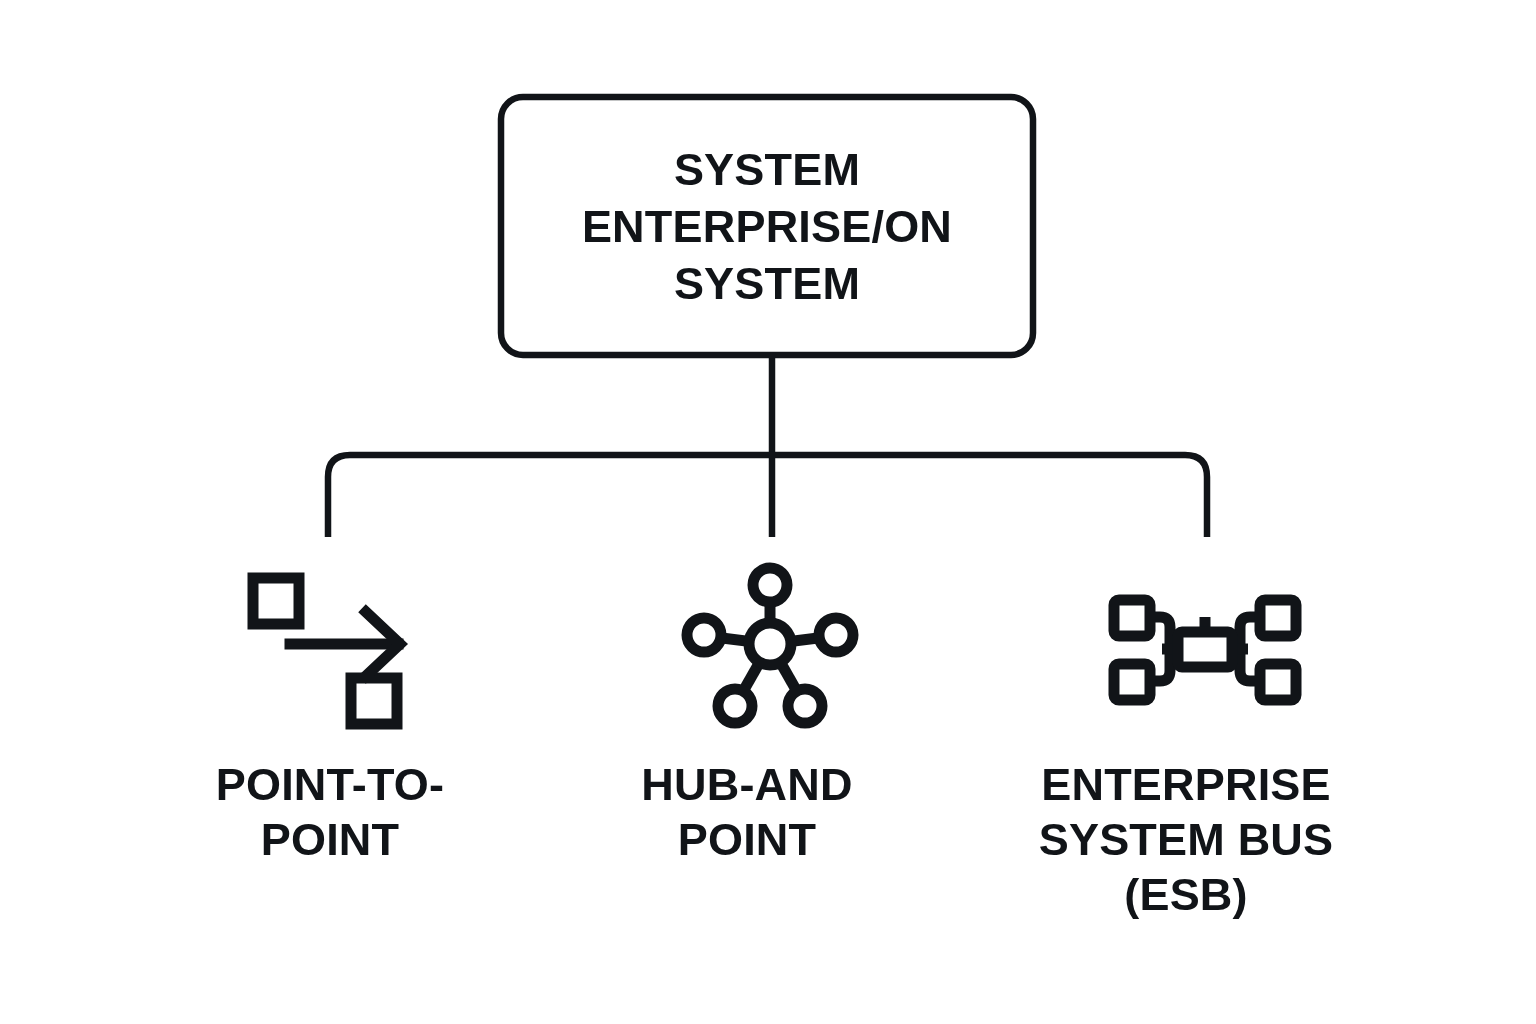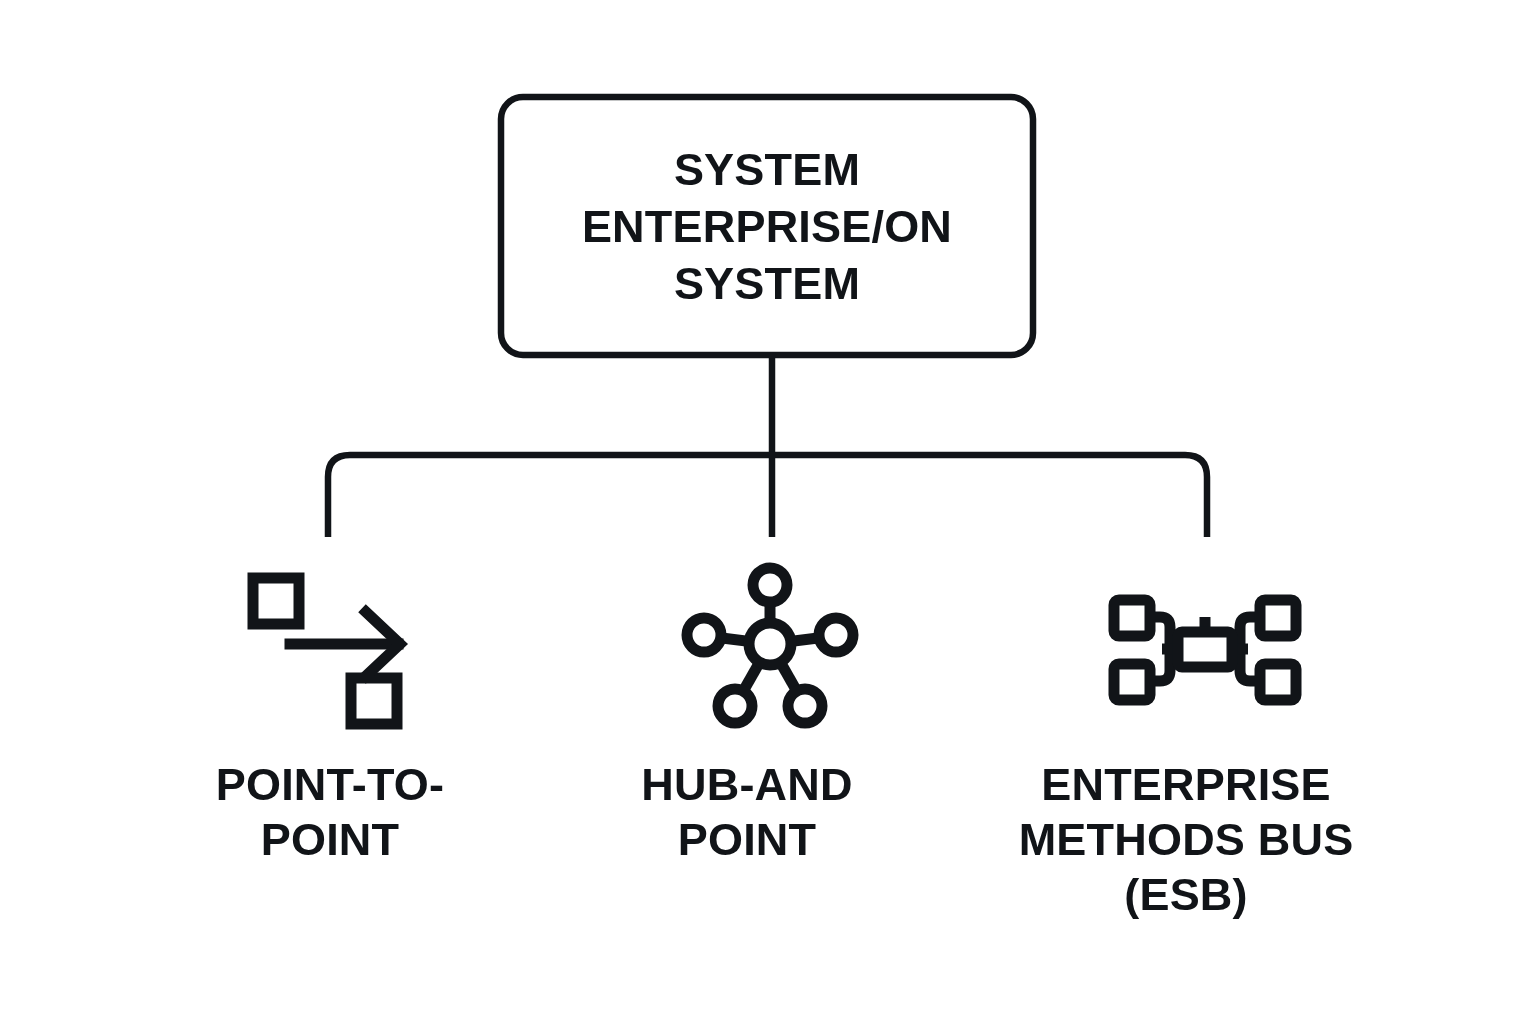--- a/index.html
+++ b/index.html
@@ -151,17 +151,17 @@
     <span class="leaf-label-line">POINT</span>
   </div>
 
   <div class="leaf-label" id="leaf-label-1">
     <span class="leaf-label-line">HUB-AND</span>
     <span class="leaf-label-line">POINT</span>
   </div>
 
   <div class="leaf-label" id="leaf-label-2">
     <span class="leaf-label-line">ENTERPRISE</span>
-    <span class="leaf-label-line">METHODS BUS</span>
+    <span class="leaf-label-line">SYSTEM BUS</span>
     <span class="leaf-label-line">(ESB)</span>
   </div>
 
 </div>
 
 </body></html>

